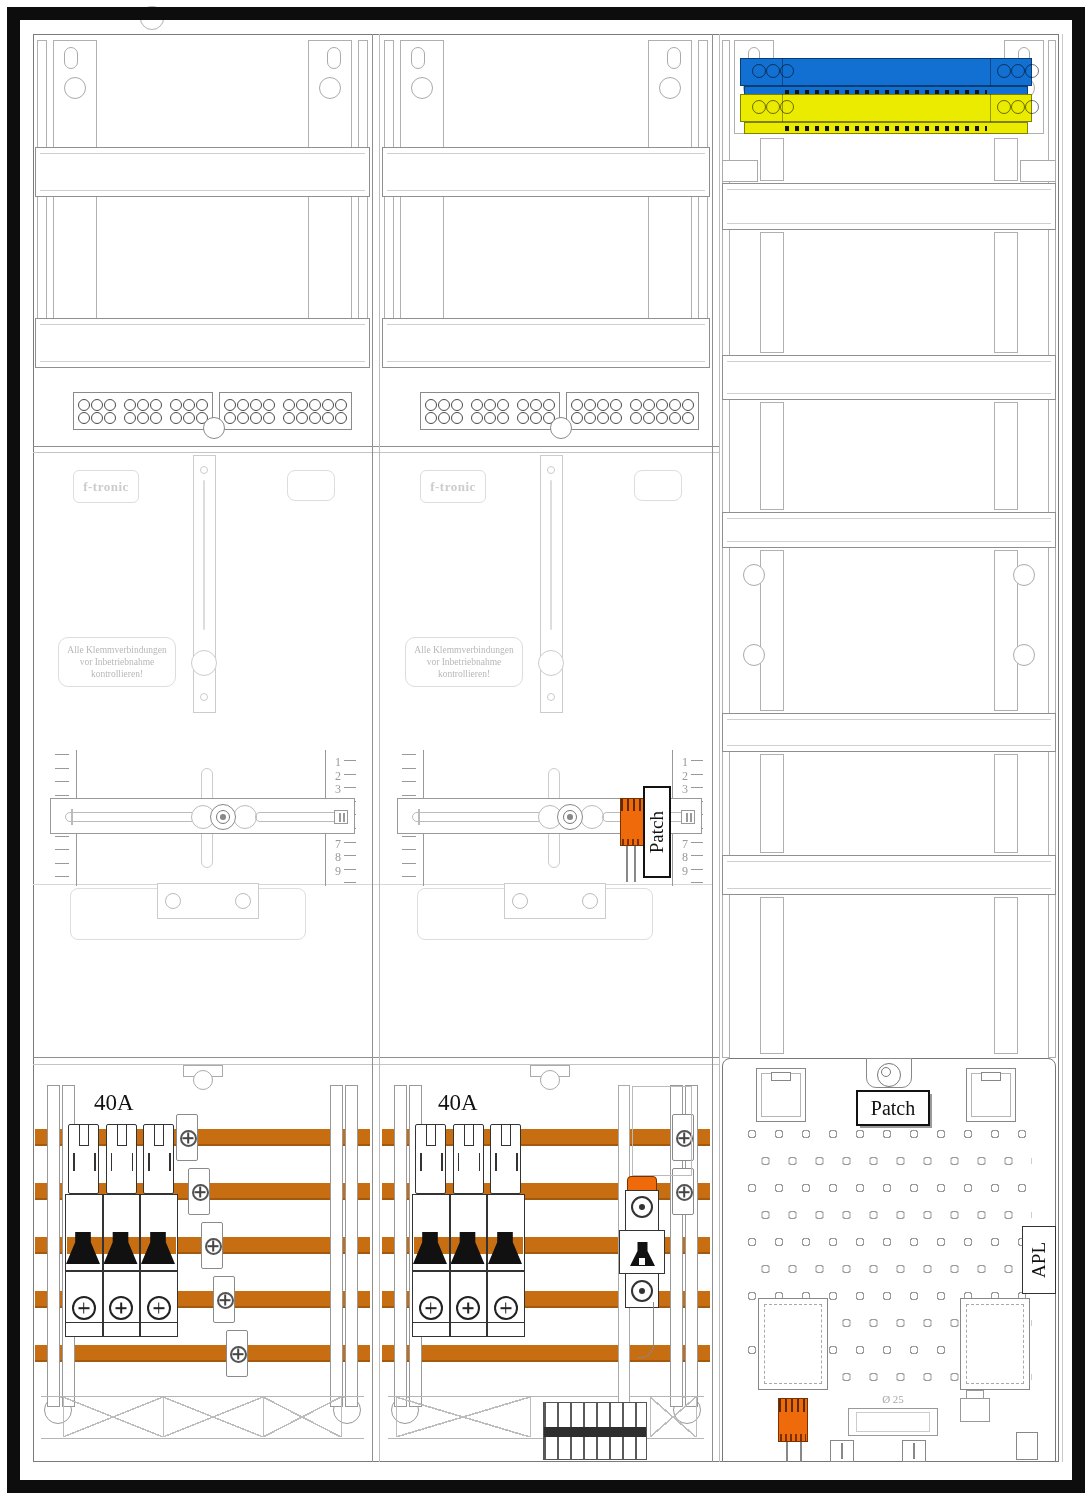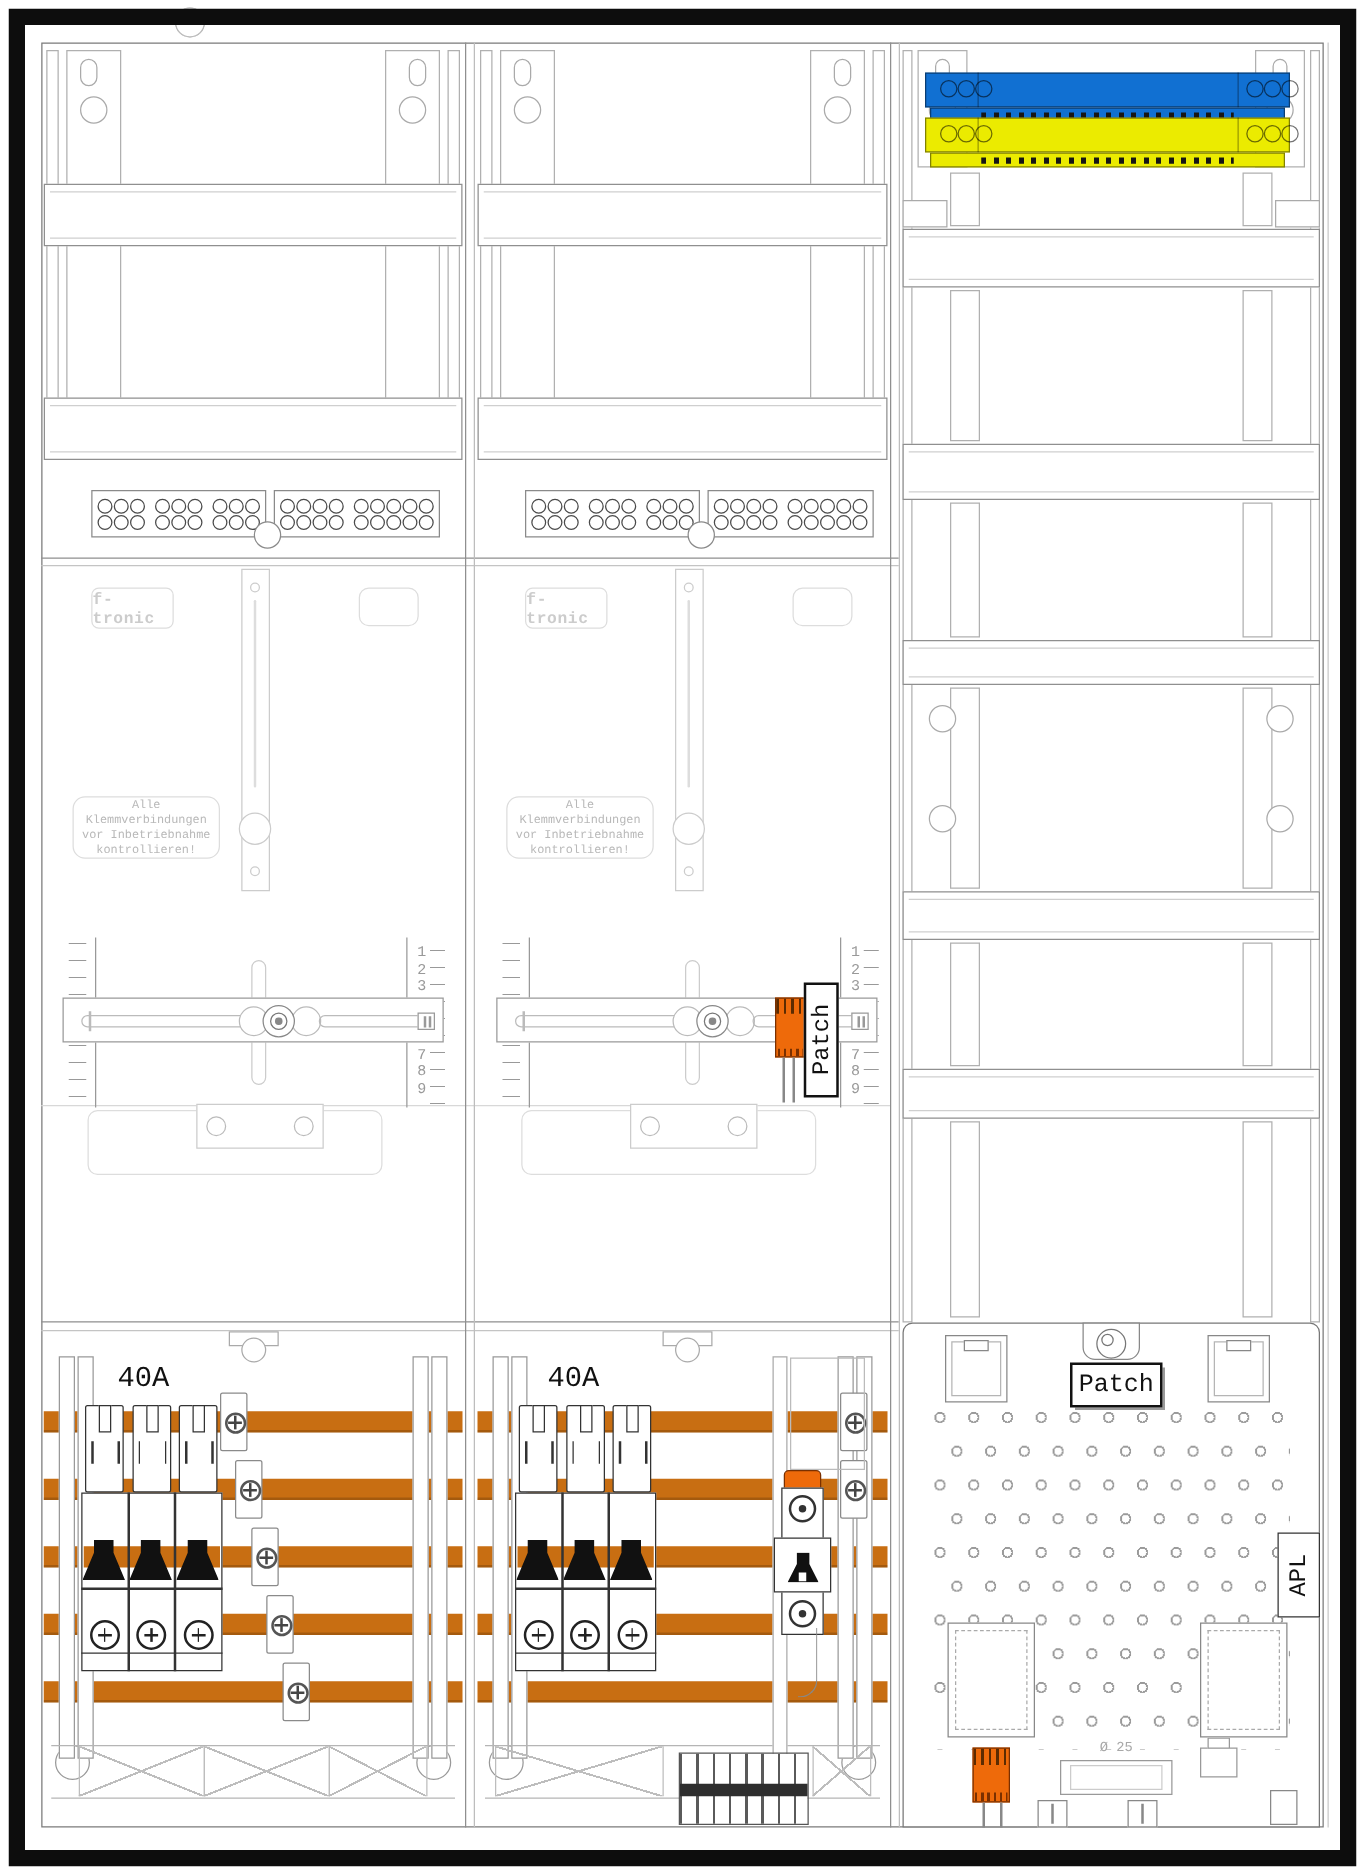--- a/index.html
+++ b/index.html
@@ -1,18 +1,18 @@
 <!DOCTYPE html>
 <html><head>
 <meta charset="utf-8">
 <style>
   *{box-sizing:border-box;margin:0;padding:0}
   html,body{background:#fff}
   .screen{position:relative;width:1092px;height:1500px;background:#fff;overflow:hidden;
-          font-family:Liberation Mono, monospace;color:#111}
+          font-family:Liberation Serif, serif;color:#111}
   .abs{position:absolute;box-sizing:border-box}
   .fc{display:flex;align-items:center;justify-content:center}
   .band{background:#fff;border:1px solid #8f8f8f}
   .band::before,.band::after{content:"";position:absolute;left:4px;right:4px;height:1px;background:#cfcfcf}
   .band::before{top:5px}
   .band::after{bottom:5px}
   .cross::before,.cross::after{content:"";position:absolute;background:currentColor;left:50%;top:50%}
   .cross::before{width:11px;height:1.6px;transform:translate(-50%,-50%)}
   .cross::after{width:1.6px;height:11px;transform:translate(-50%,-50%)}
   .vtext{writing-mode:vertical-rl;transform:rotate(180deg)}

